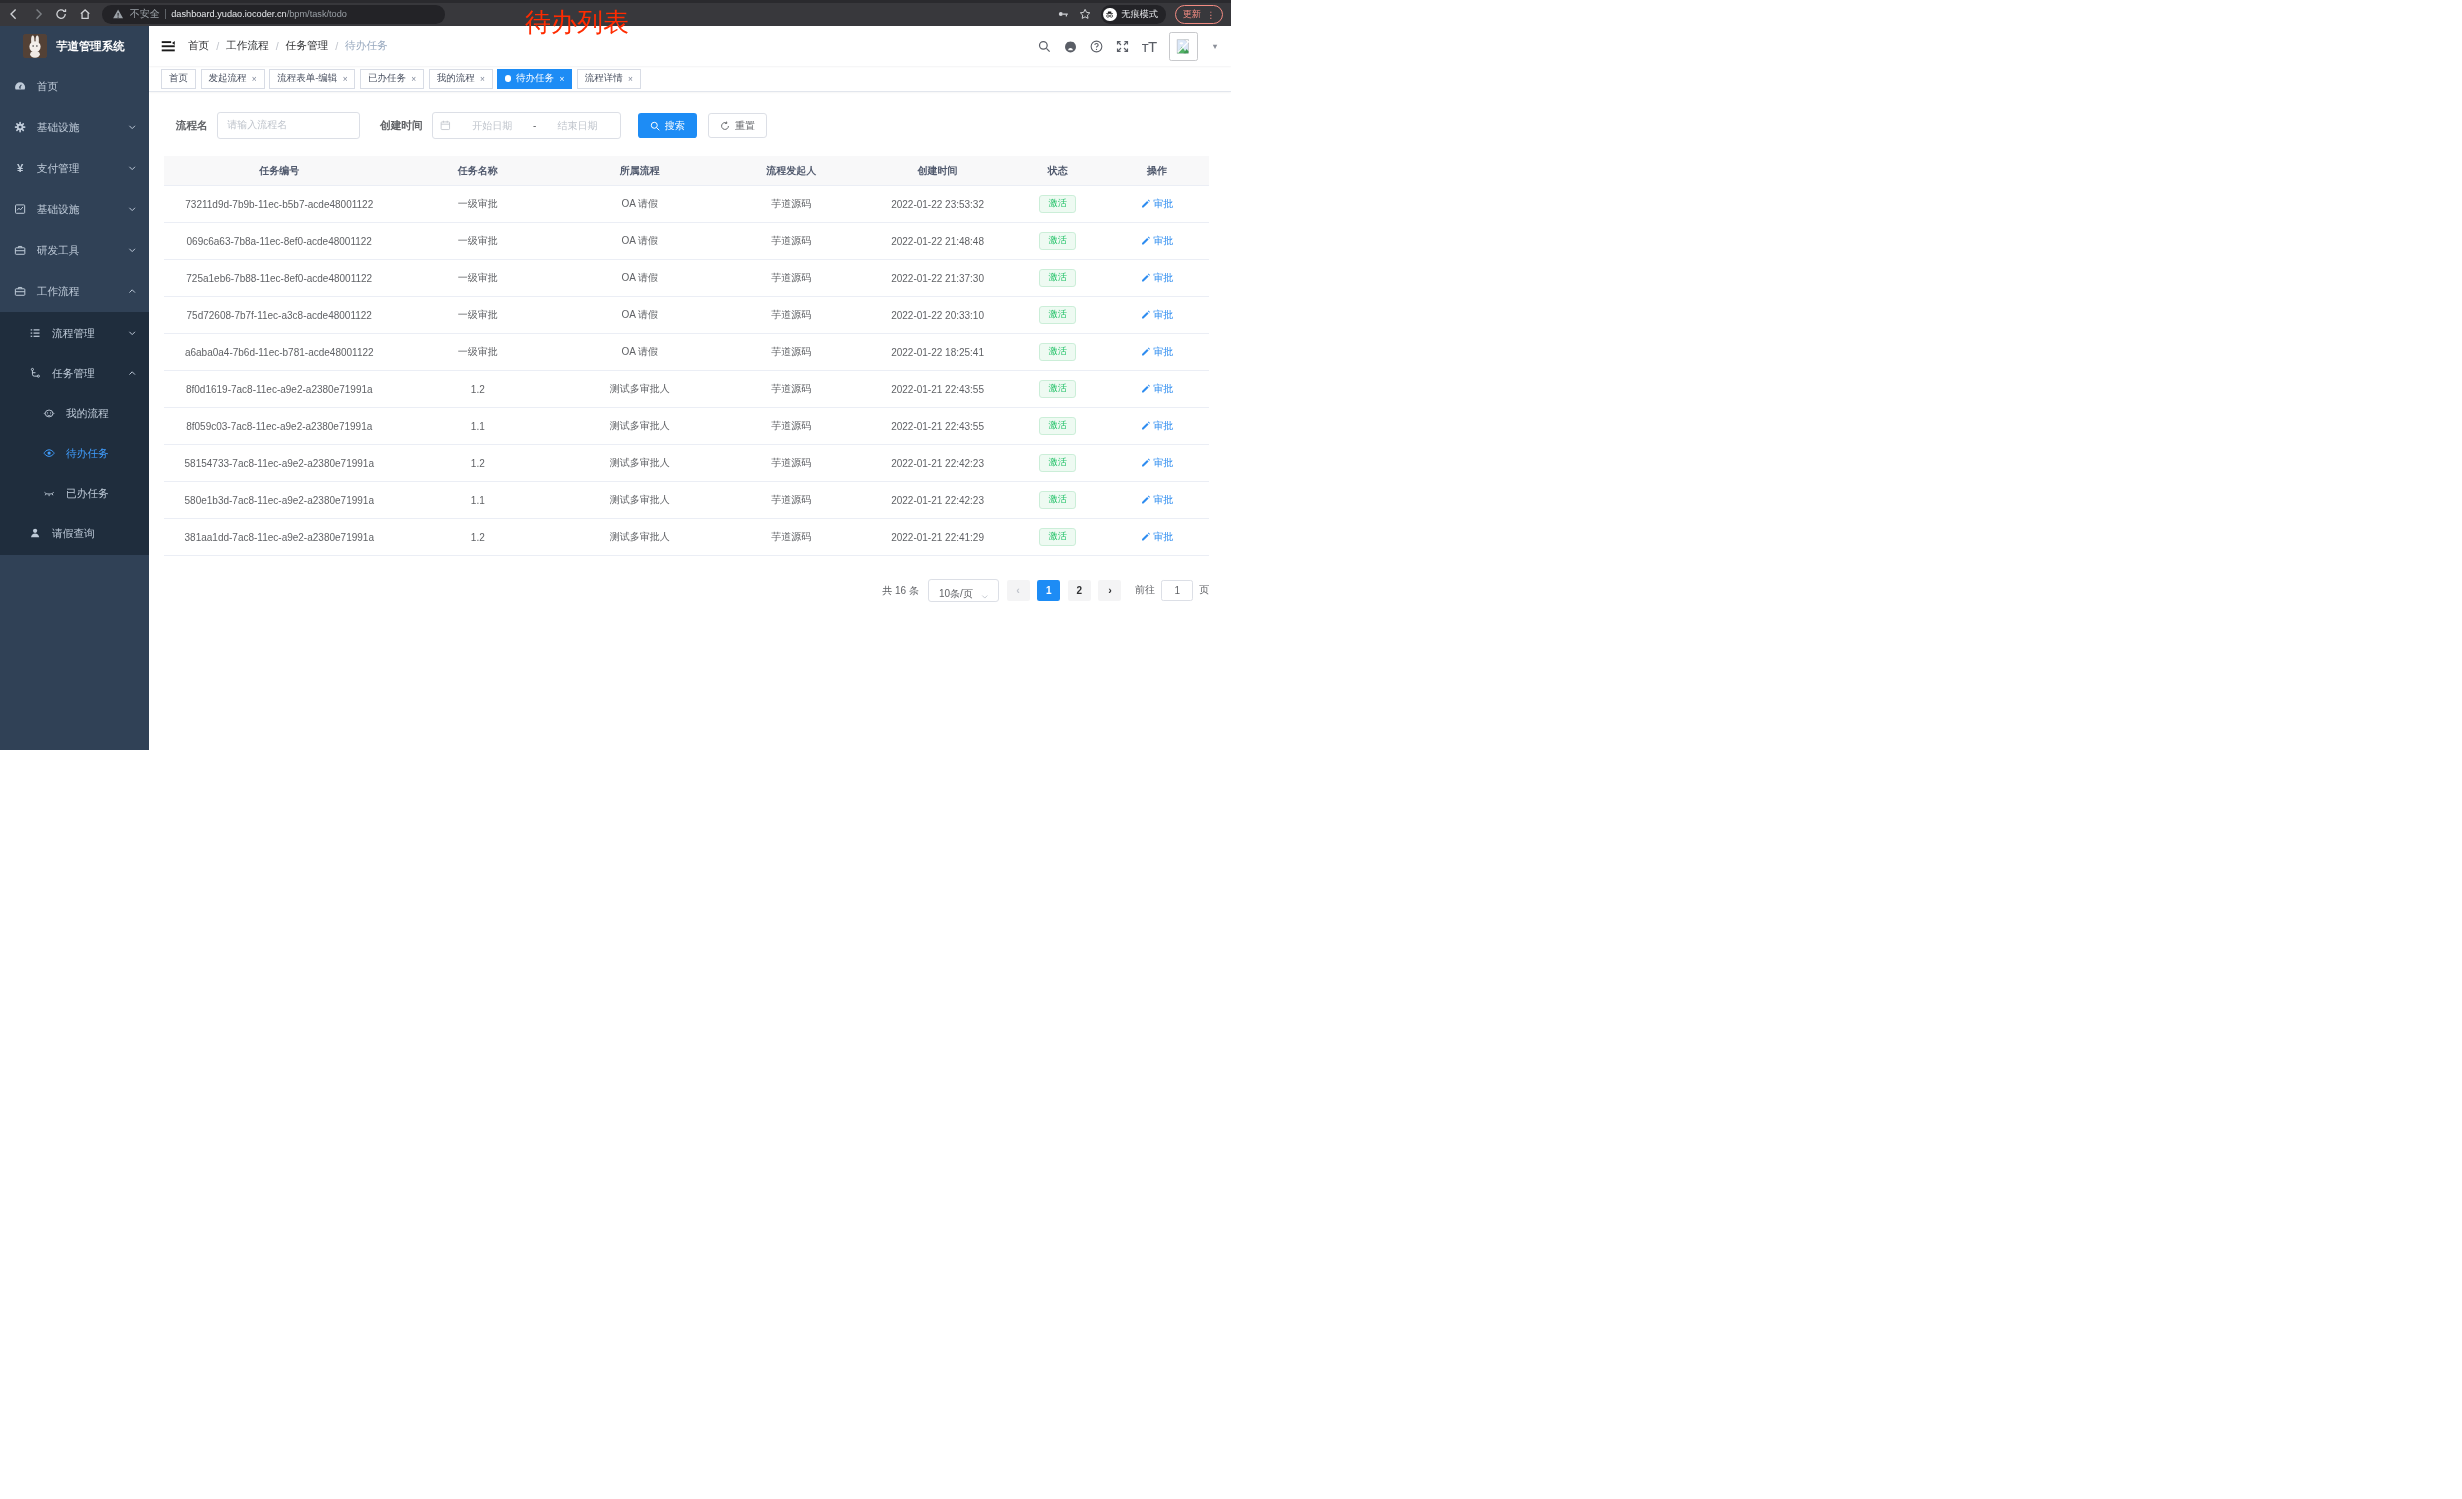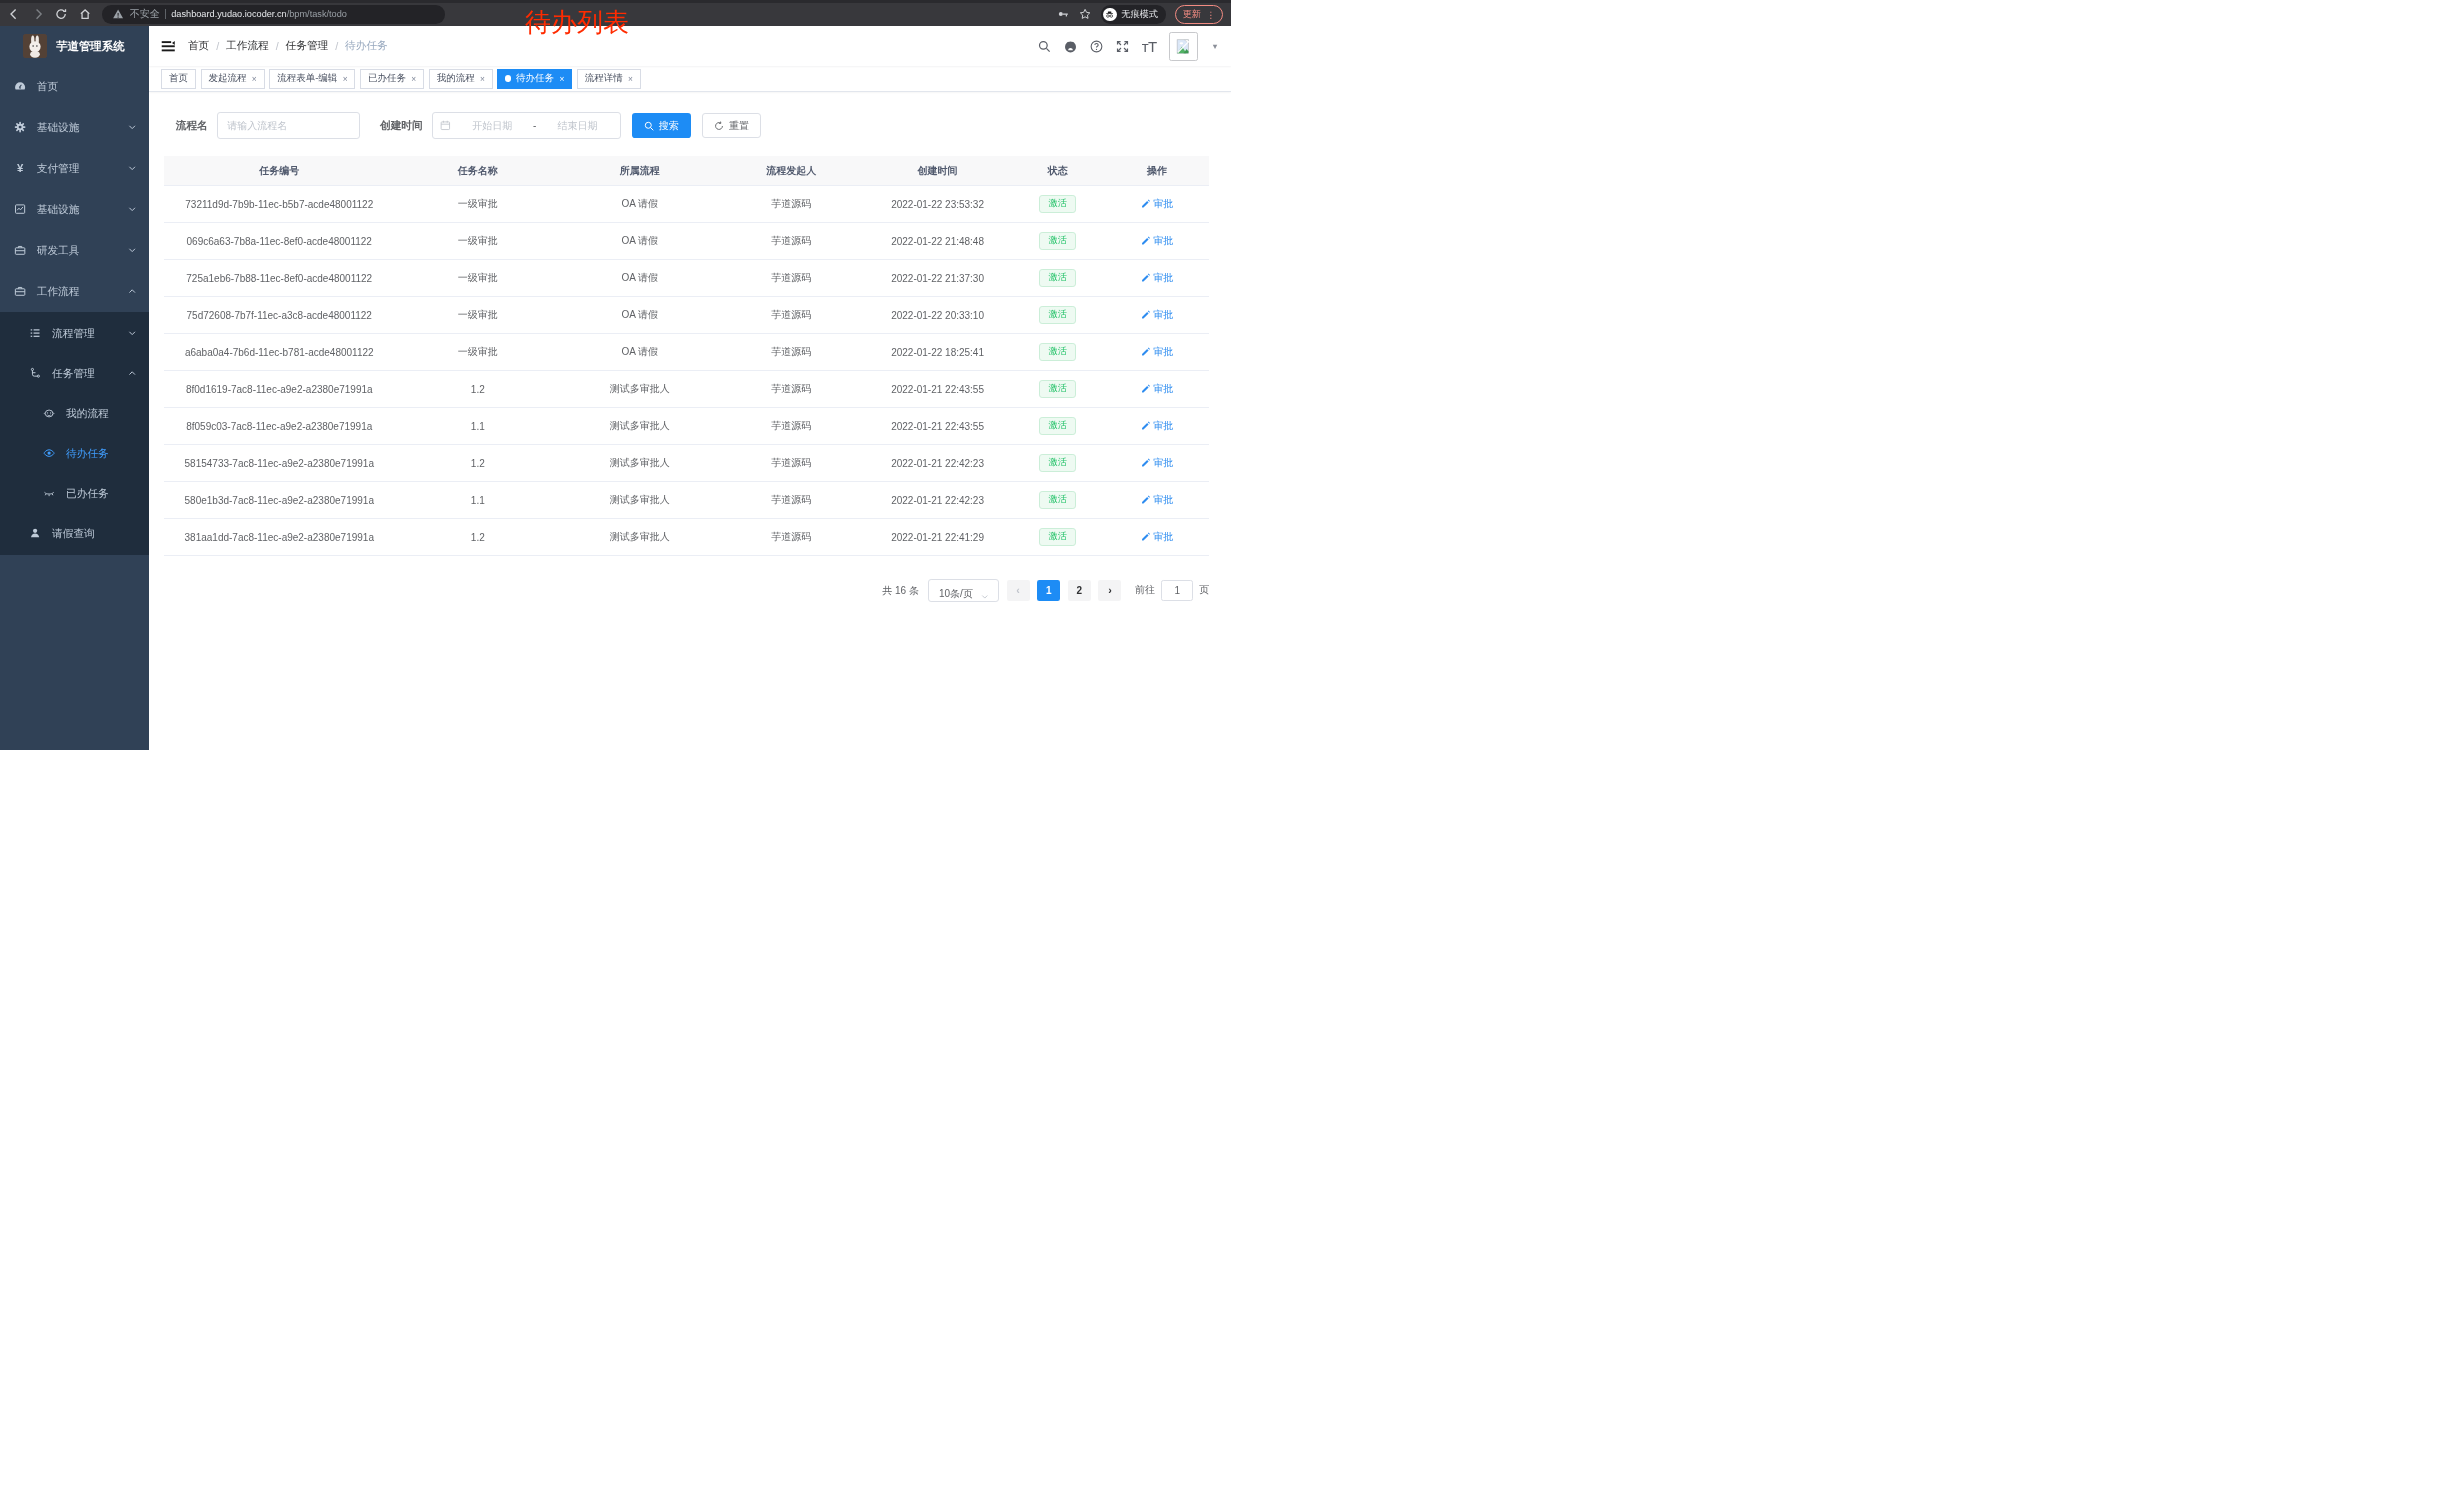--- a/index.html
+++ b/index.html
@@ -71,31 +71,31 @@
   .tag { height:20px; display:inline-flex; align-items:center; gap:4.6px; border:0.8px solid #d8dce5; background:#fff; color:#495060; font-size:9.5px; padding:0 6.9px; cursor:pointer; }
   .tag .x { color:#7d8597; font-size:8.4px; margin-left:0.8px; }
   .tag.active { background:#1d8cf5; border-color:#1d8cf5; color:#fff; }
   .tag.active .x { color:#fff; }
   .tag .dot { width:6.1px; height:6.1px; border-radius:50%; background:#fff; }
 
   
   .content { position:absolute; left:149px; right:0; top:92px; bottom:0; background:#fff; padding:20px 22px 0 15.3px; overflow:hidden; }
   .filter-row { display:flex; align-items:center; padding-left:11.4px; }
   .f-label { font-size:10.7px; font-weight:bold; color:#606266; margin-right:9.2px; }
-  .f-input { width:143px; height:27px; border:0.8px solid #dcdfe6; border-radius:3.1px; font-size:10px; color:#606266; padding:0 9.2px; outline:none; font-family:Liberation Serif, serif; }
+  .f-input { width:143px; height:27px; border:0.8px solid #dcdfe6; border-radius:3.1px; font-size:10px; color:#606266; padding:0 9.2px; outline:none; font-family:Liberation Mono, monospace; }
   .f-input::placeholder { color:#bfc4cc; }
   .gap24 { width:20px; }
   .daterange { width:189px; height:27px; border:0.8px solid #dcdfe6; border-radius:3.1px; display:flex; align-items:center; padding:0 7.6px; gap:6.1px; }
   .dr-ph { color:#bfc4cc; font-size:10px; flex:1; text-align:center; }
   .dr-sep { color:#606266; font-size:10px; }
   .cal-ico { display:inline-flex; color:#c0c4cc; }
   .cal-ico svg { width:10.7px; height:10.7px; }
   .btn { height:25px; border-radius:3.1px; display:inline-flex; align-items:center; gap:4.6px; font-size:10px; padding:0 11.4px; cursor:pointer; border:0.8px solid transparent; }
   .btn svg { width:10px; height:10px; }
-  .btn-primary { background:#1d8cf5; color:#fff; margin-left:11px; }
+  .btn-primary { background:#1d8cf5; color:#fff; margin-left:17px; }
   .btn-plain { background:#fff; border-color:#dcdfe6; color:#606266; margin-left:10.7px; }
 
   
   .table { margin-top:17px; width:1045px; font-size:10px; }
   .thead { display:flex; background:#f8f8f9; height:30px; align-items:center; border-bottom:0.8px solid #ebeef5; }
   .th { font-weight:bold; color:#515a6e; text-align:center; }
   .tr { display:flex; height:37px; align-items:center; border-bottom:0.8px solid #ebeef5; background:#fff; }
   .td { color:#606266; text-align:center; overflow:hidden; white-space:nowrap; }
   .c1{width:22%;} .c2{width:16%;} .c3{width:15%;} .c4{width:14%;} .c5{width:14%;} .c6{width:9%;} .c7{width:10%;}
   .badge { display:inline-block; background:#eefaf2; border:0.8px solid #cbeed8; color:#23c268; font-size:9.2px; border-radius:3.1px; padding:3.1px 8.4px; line-height:1; }

